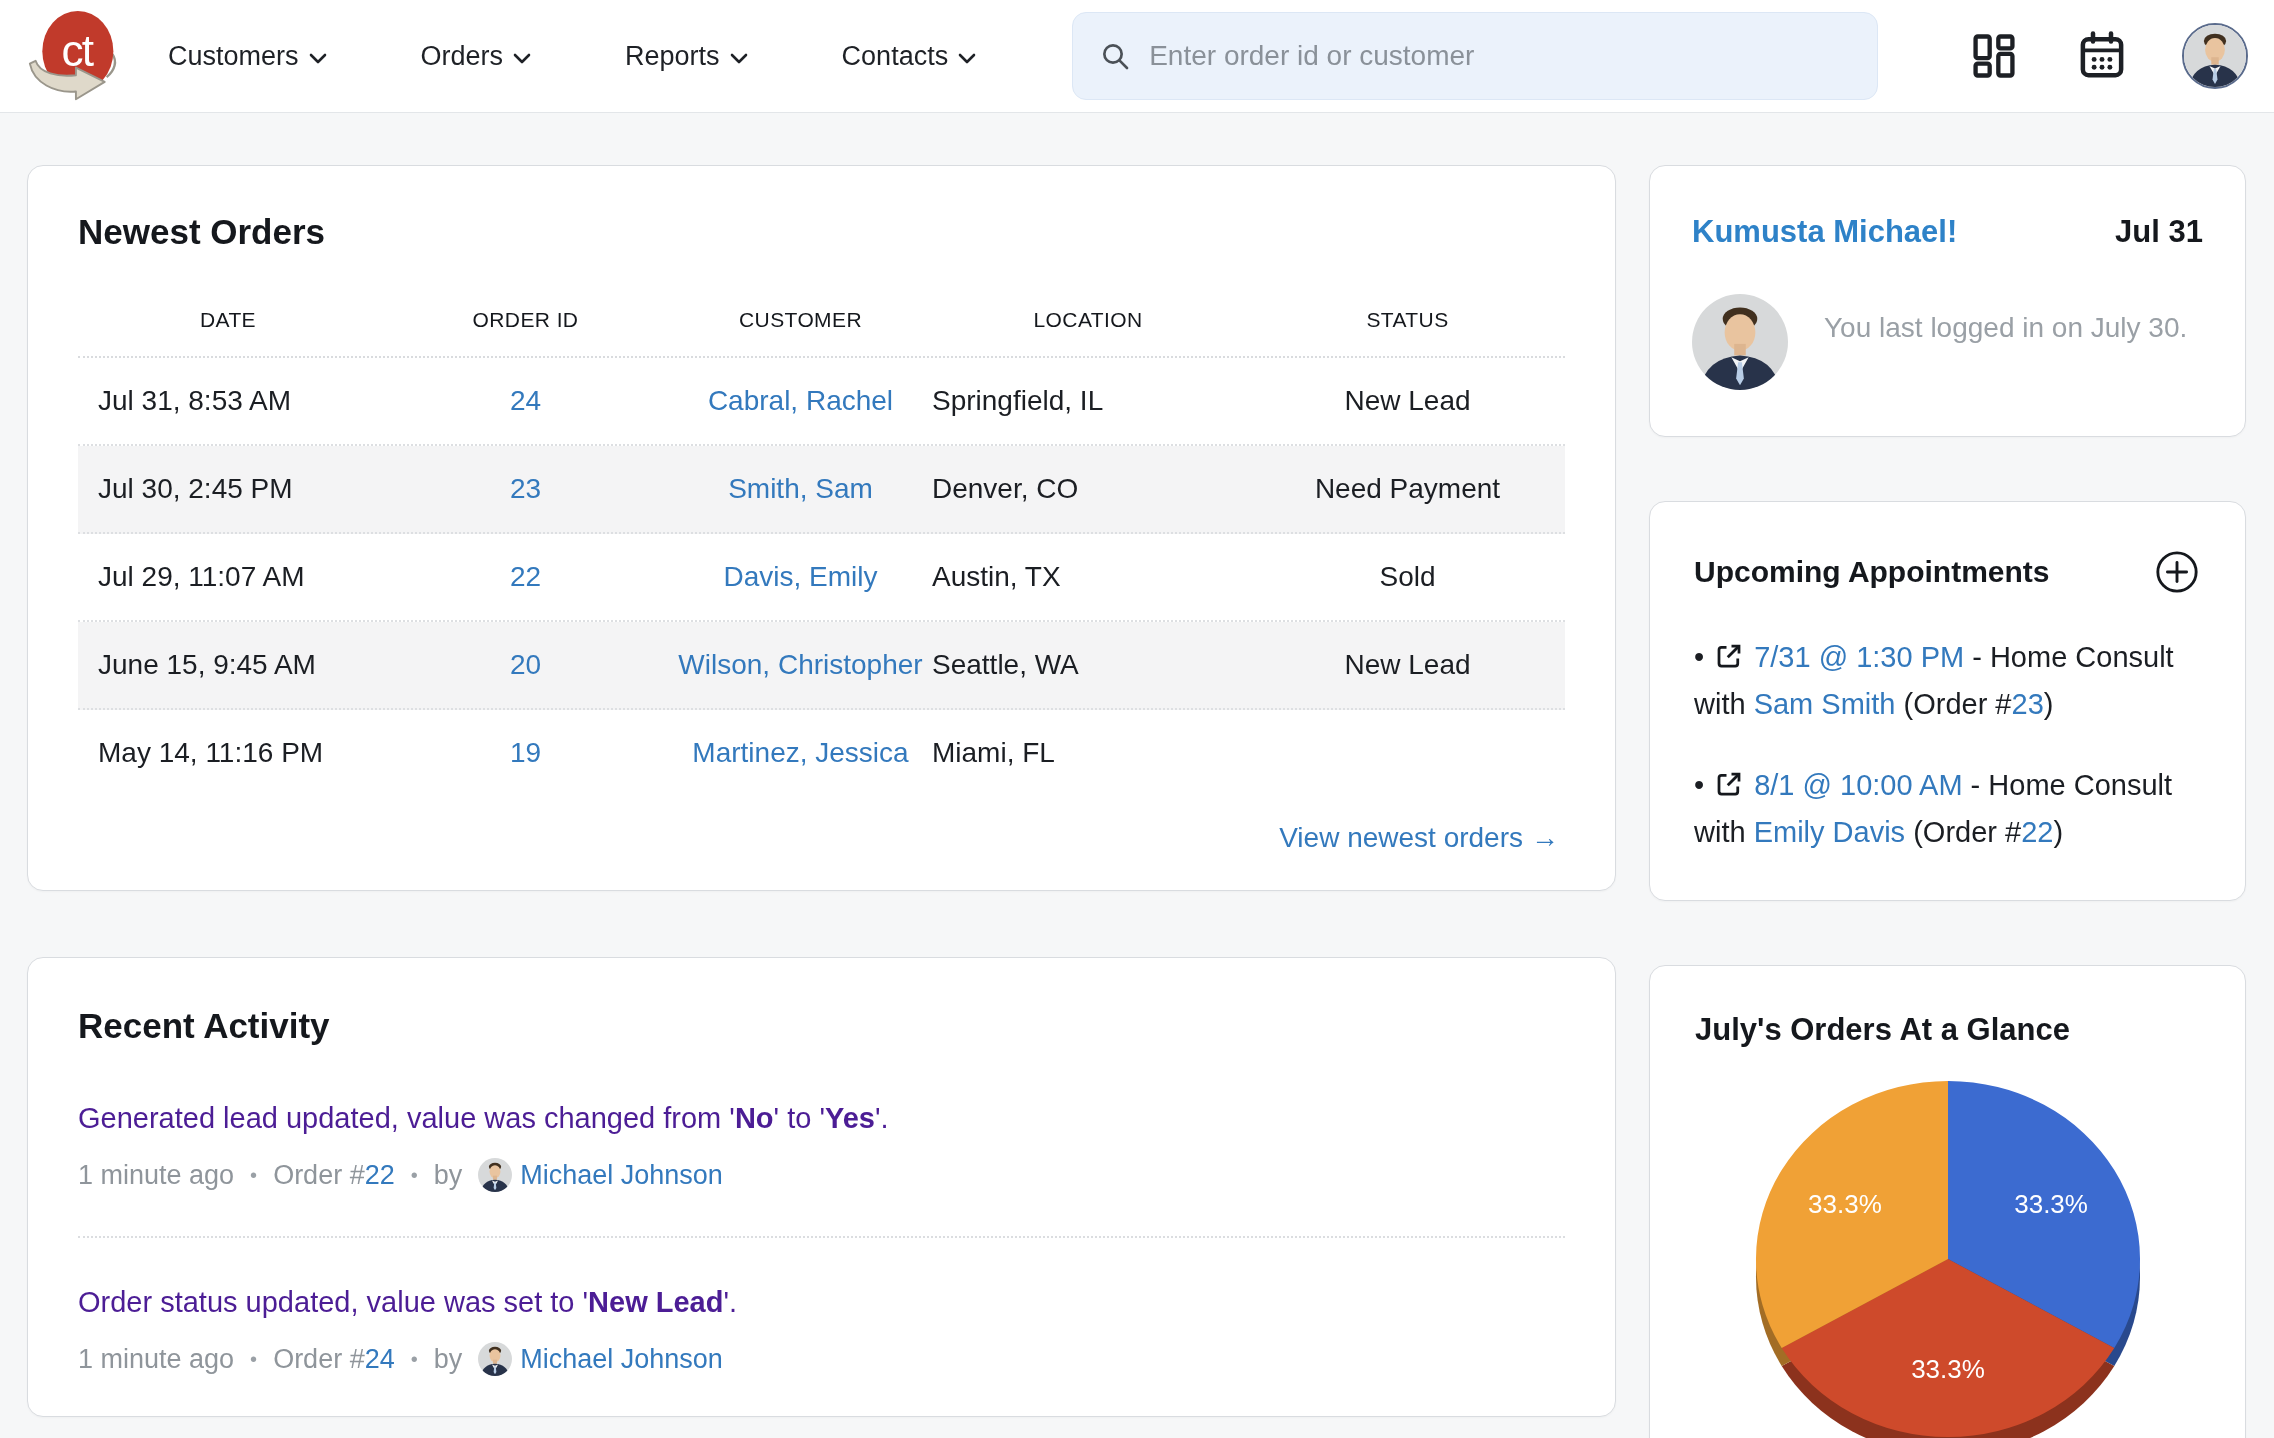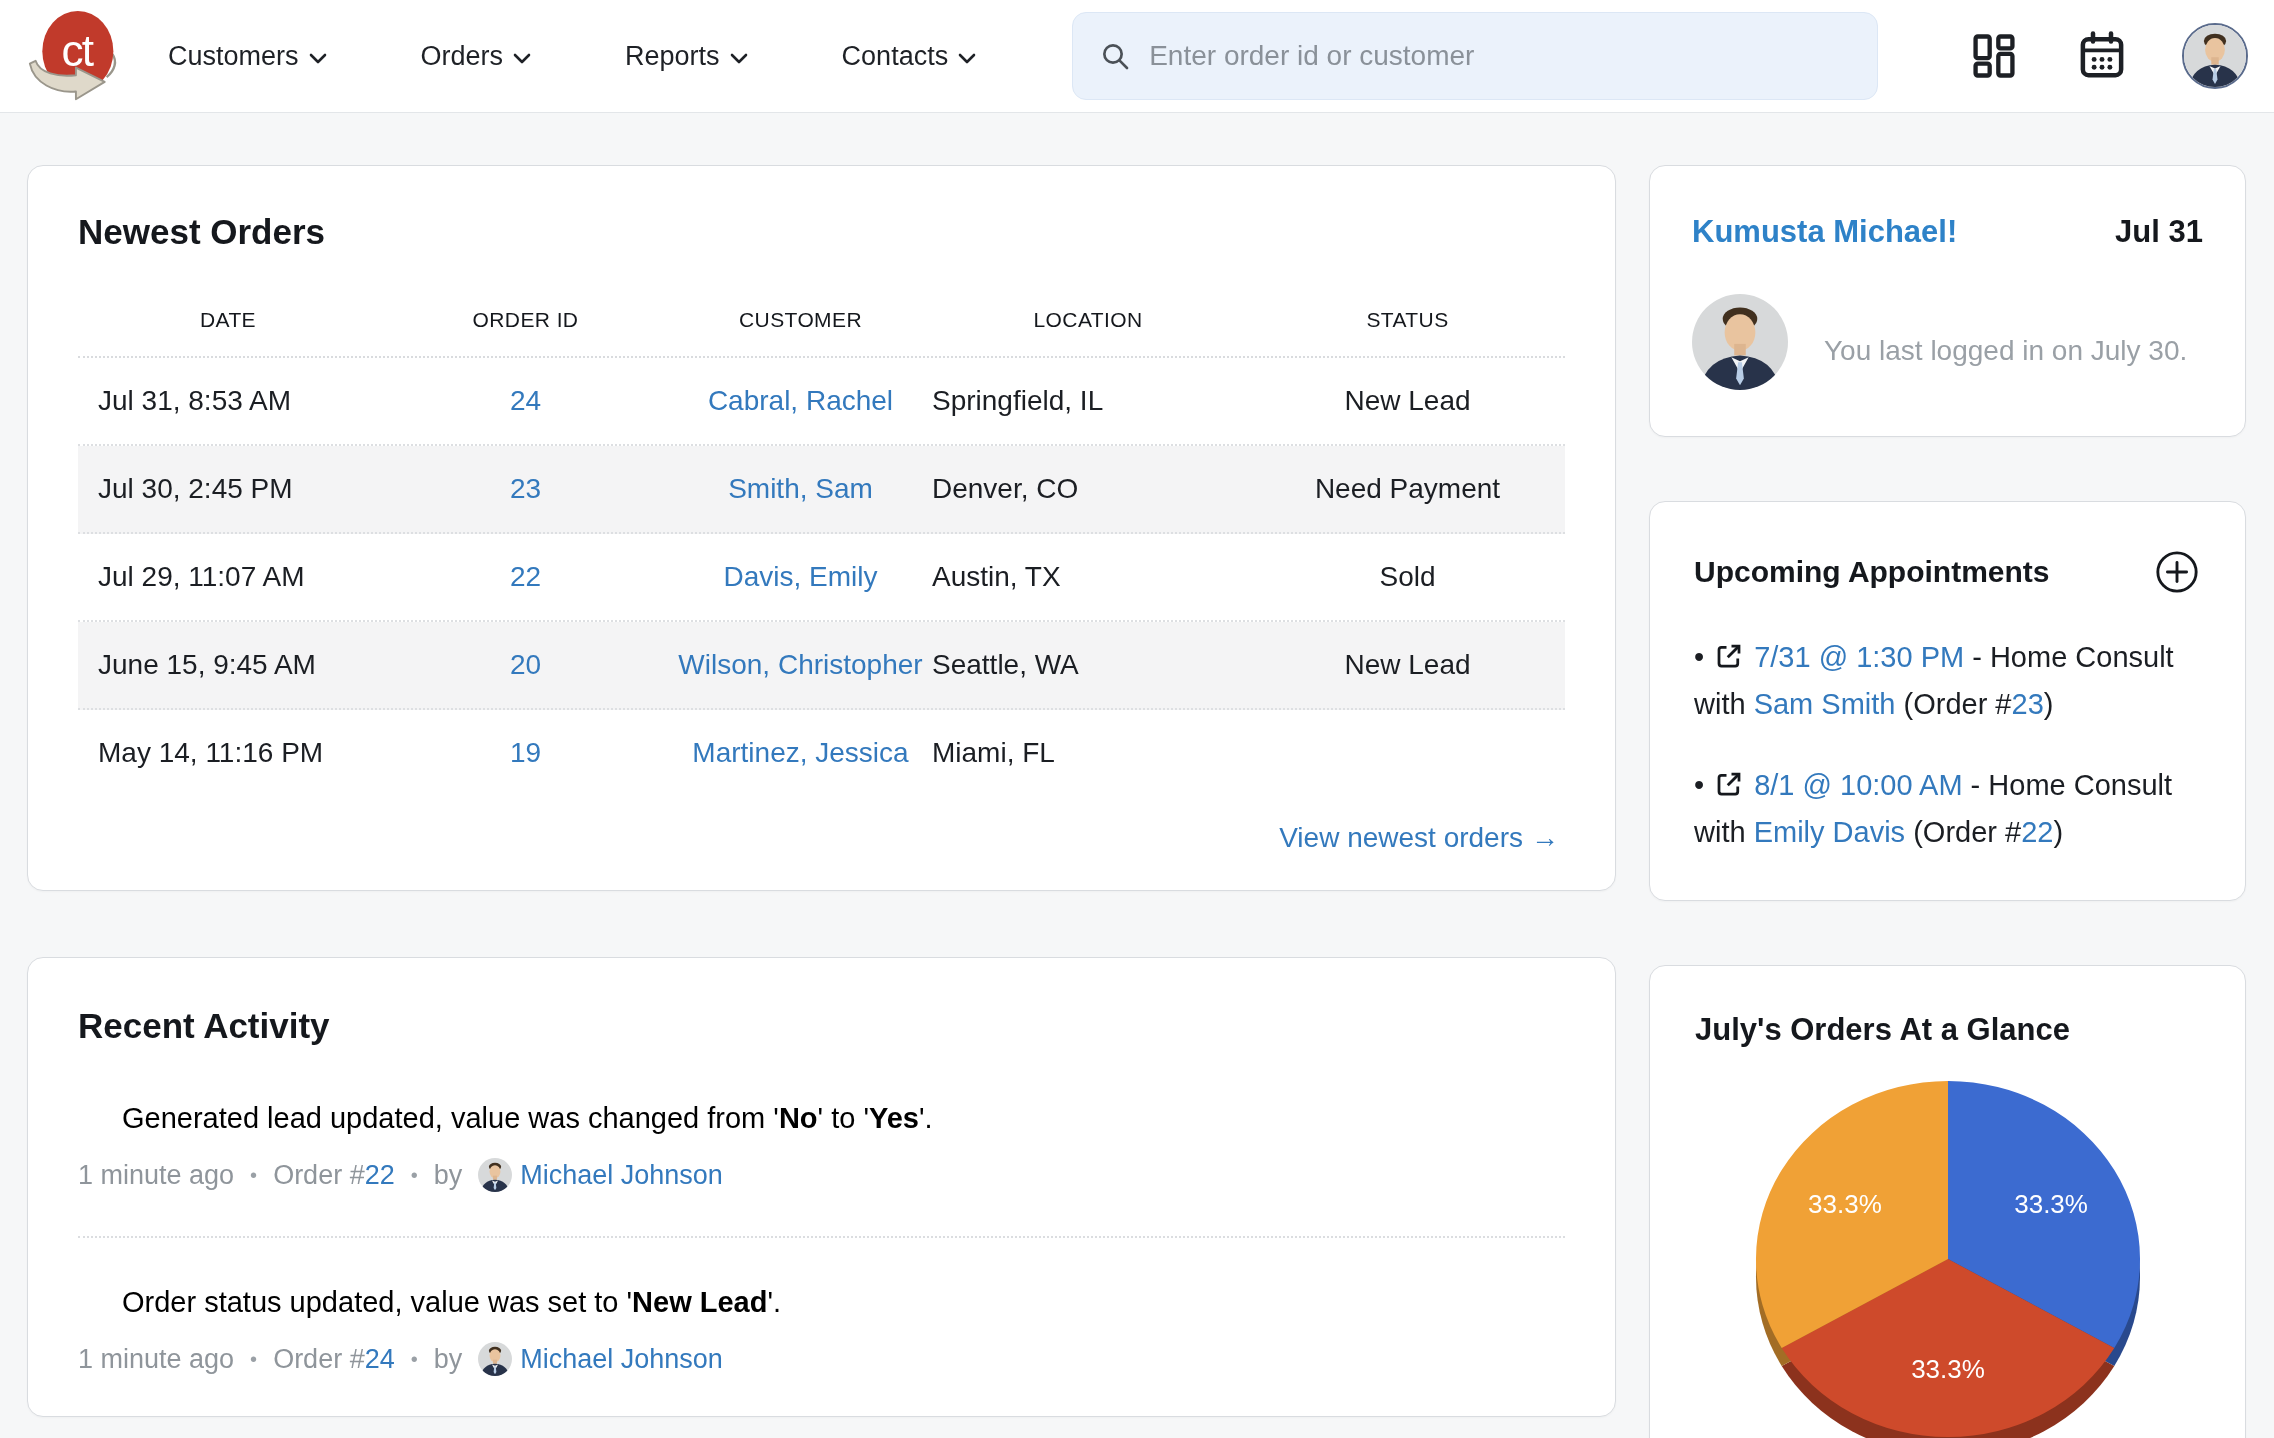--- a/index.html
+++ b/index.html
@@ -64,33 +64,33 @@
   .c-loc    { text-align:left; padding-left:4px; }
   .c-status { text-align:center; }
   a.link, .link { color:#3379BD; text-decoration:none; cursor:pointer; }
   .view-row { margin-top:26px; text-align:right; padding-right:6px; }
   .view-row a { font-size:28px; font-weight:500; color:#3379BD; text-decoration:none; cursor:pointer; }
   .view-row .arrow { margin-left:8px; }
 
   
   .activity-card { padding:48px 50px 40px; }
   .activity-card h2 { font-size:35px; font-weight:600; color:#15181D; margin-bottom:52px; }
-  .act-text { font-size:29px; color:#000000; line-height:40px;margin-left:44px; }
+  .act-text { font-size:29px; color:#4c1d95; line-height:40px; }
   .act-meta { margin-top:20px; display:flex; align-items:center; gap:16px; font-size:27px; color:#8F959B; }
   .act-meta .dot { font-size:20px; color:#9AA0A6; }
   .act-meta .mini-ava { width:34px; height:34px; border-radius:50%; overflow:hidden; display:inline-block; flex:none; margin-right:-8px;}
   .act-meta .mini-ava svg { width:100%; height:100%; display:block; }
   .act-divider { border:none; border-top:2px dotted #DBDDE0; margin:44px 0; }
 
   
   .greet { padding:48px 42px 46px; }
   .greet-top { display:flex; justify-content:space-between; align-items:baseline; margin-bottom:44px;text-align:right; }
   .greet-hi   { font-size:31px; font-weight:600; color:#2E82C8; }
   .greet-date { font-size:31px; font-weight:600; color:#15181D; }
-  .greet-body { display:flex; gap:36px;align-items:center; }
+  .greet-body { display:flex; gap:36px; }
   .avatar-lg { width:96px; height:96px; border-radius:50%; overflow:hidden; flex:none; }
   .avatar-lg svg { width:100%; height:100%; display:block; }
   .lastlog { font-size:28px; color:#9AA0A6; margin-top:18px; }
 
   
   .appts { padding:46px 44px 44px; }
   .appts-head { display:flex; justify-content:space-between; align-items:center; margin-bottom:38px; }
   .appts-head h3 { font-size:30px; font-weight:600; color:#15181D; }
   .plus-btn { background:none; border:none; cursor:pointer; width:48px; height:48px; display:flex; align-items:center; justify-content:center; }
   .appt-item { font-size:29px; line-height:47px; color:#1B1E23; margin-bottom:34px; }

